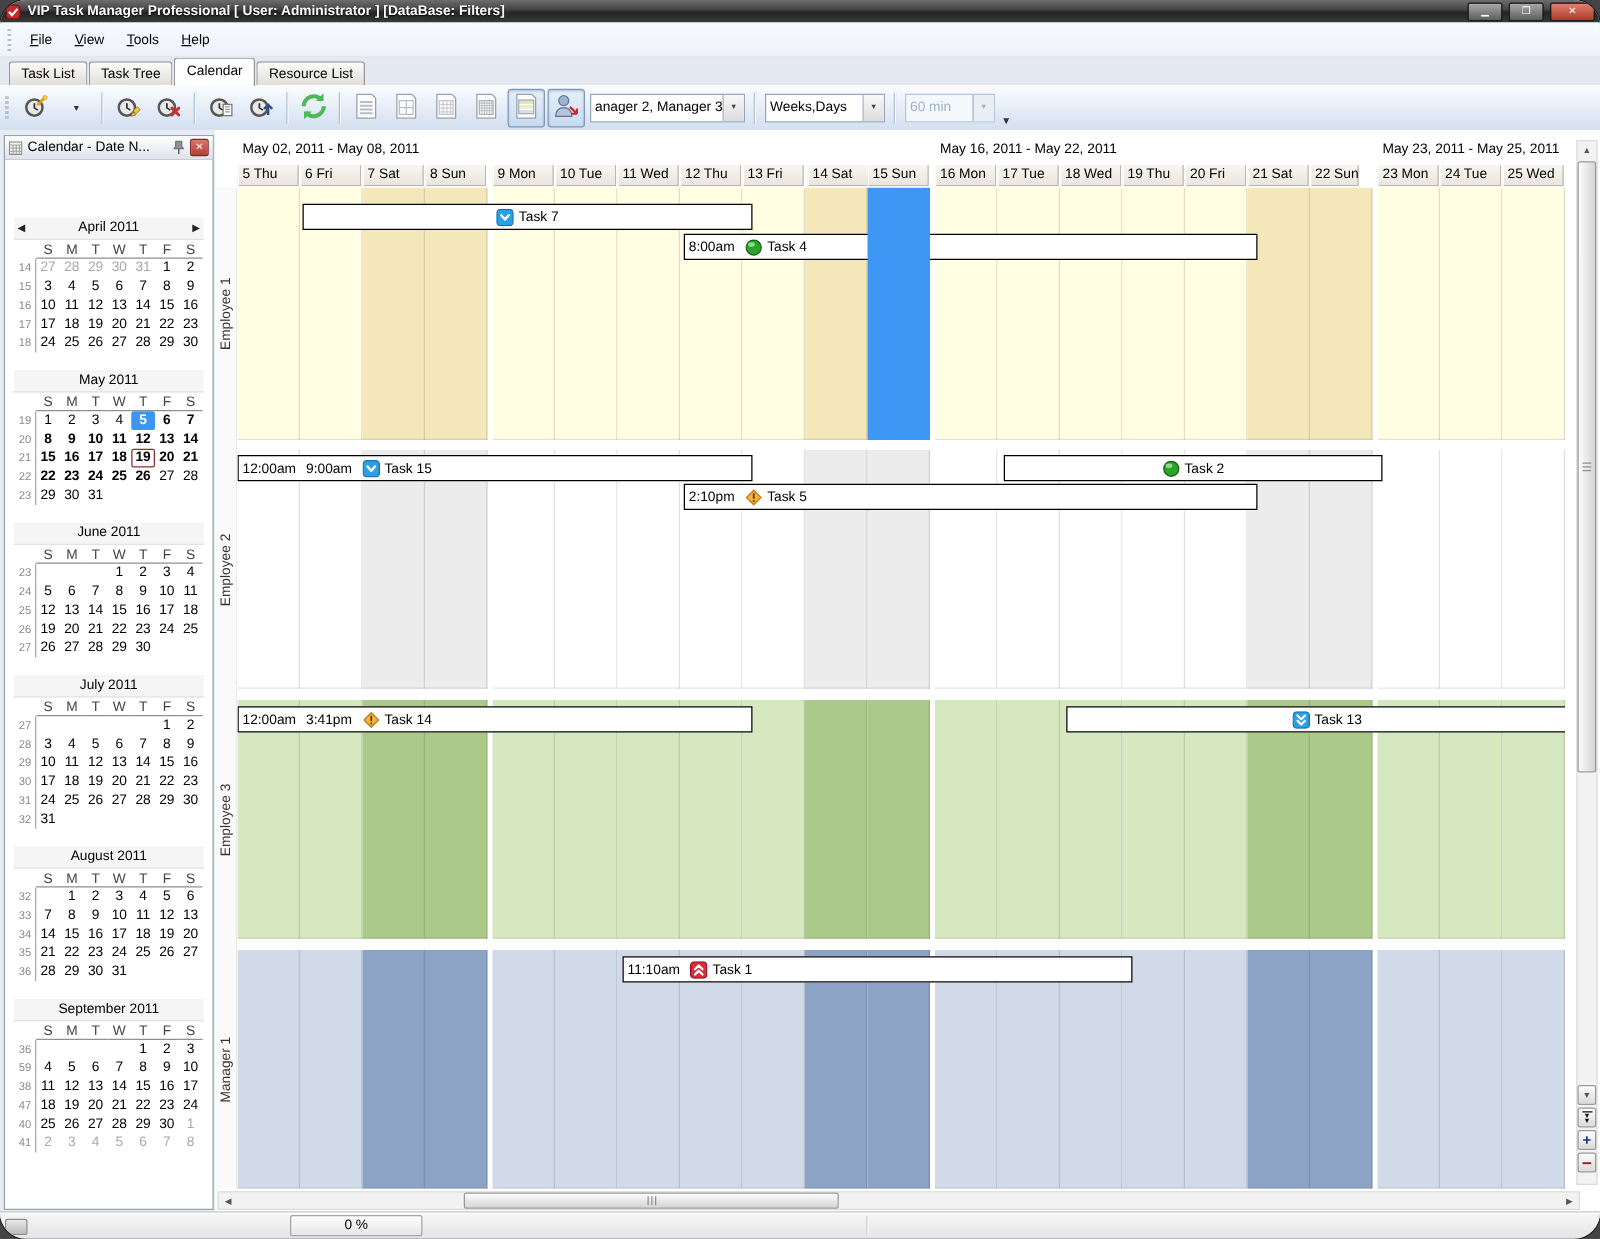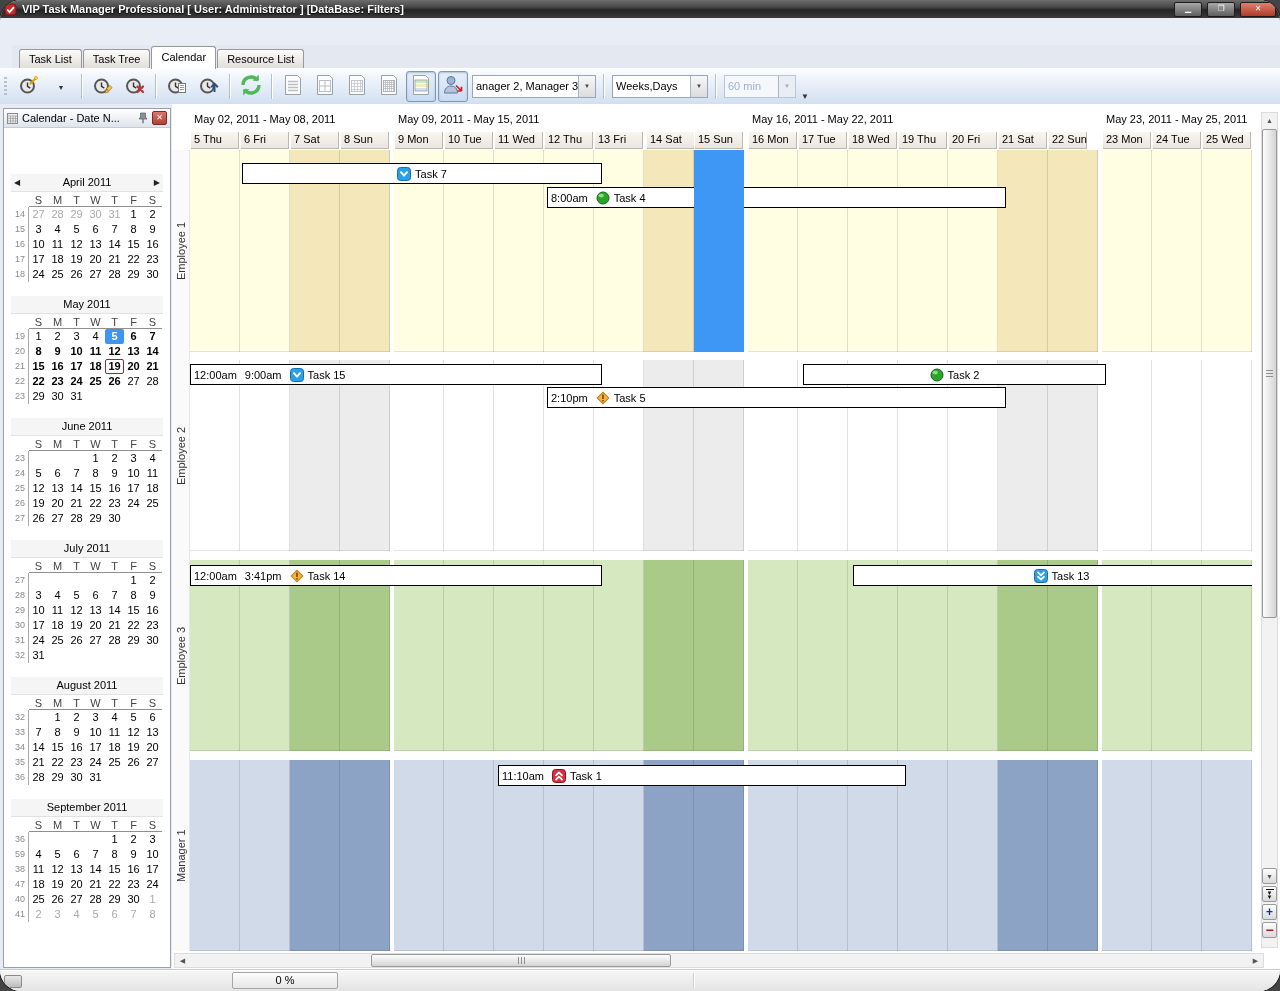--- a/index.html
+++ b/index.html
@@ -11,21 +11,21 @@
   .titlebar .title{flex:1;font-size:11px;font-weight:bold;text-shadow:0 1px 1px #000;white-space:nowrap;overflow:hidden;}
   .winbtn{width:26px;height:13px;border:1px solid #1d1d1d;border-radius:2px;display:flex;align-items:center;justify-content:center;
     font-size:8px;line-height:8px;color:#fff;background:linear-gradient(#a8a8a8,#5e5e5e);}
   .winbtn.close{background:linear-gradient(#e08070,#b03a28);width:34px;}
   
   .menubar{position:absolute;top:18px;left:0;right:0;height:27px;background:linear-gradient(#f7fafd,#eef2f8);
     border-bottom:1px solid #d7dde6;display:flex;align-items:center;padding:0 4px;}
   .grip{width:3px;height:18px;margin:0 6px 0 2px;background:repeating-linear-gradient(180deg,#b6c2d2 0 2px,transparent 2px 4px);}
   .menu-item{padding:4px 9px;border-radius:2px;}
   
-  .tabbar{position:absolute;top:45px;left:12px;right:0;height:23px;background:#E4E9F1;display:flex;align-items:flex-end;
+  .tabbar{position:absolute;top:45px;left:0;right:0;height:23px;background:#E4E9F1;display:flex;align-items:flex-end;
     padding-left:7px;border-bottom:1px solid #8f959e;}
   .tab{height:18px;line-height:18px;padding:0 9px;margin-right:1px;background:linear-gradient(#fbfbfa,#e0ded8);
     border:1px solid #98989a;border-bottom:none;border-radius:3px 3px 0 0;}
   .tab.active{height:22px;line-height:21px;background:#fff;margin-bottom:-1px;z-index:2;}
   
   .toolbar{position:absolute;top:68px;left:0;right:0;height:36px;display:flex;align-items:center;padding:0 2px;
     background:linear-gradient(180deg,#fcfdff 0%,#e4ecf7 55%,#d3dff0 100%);border-bottom:1px solid #aebdd2;}
   .tb-items{display:flex;align-items:center;}
   .tbtn{min-width:28px;height:29px;display:flex;align-items:center;justify-content:center;border:1px solid transparent;border-radius:3px;margin:0 1px;}
   .tbtn.pressed{border:1px solid #7e98b8;background:linear-gradient(#e7f0fb,#c9dbf0);box-shadow:inset 0 1px 2px rgba(70,100,140,.35);}
@@ -115,20 +115,29 @@
     <svg width="13" height="13" viewBox="0 0 13 13">
         <rect x="1" y="1" width="11" height="11" rx="3" fill="#c22a2a" stroke="#7d1414"></rect>
         <path d="M3.2 6.5l2.4 2.6 4.4-5" fill="none" stroke="#fff" stroke-width="1.8"></path>
       </svg>
     <span class="title">VIP Task Manager Professional [ User: Administrator ] [DataBase: Filters]</span>
     <span class="winbtn">▁</span>
     <span class="winbtn">❐</span>
     <span class="winbtn close">✕</span>
   </div>
 
+  <div class="menubar">
+    <span class="grip"></span>
+    <span style="display:flex">
+        <span class="menu-item"><u>F</u>ile</span>
+        <span class="menu-item"><u>V</u>iew</span>
+        <span class="menu-item"><u>T</u>ools</span>
+        <span class="menu-item"><u>H</u>elp</span>
+      </span>
+  </div>
 
   <div class="tabbar">
       <span class="tab">Task List</span>
       <span class="tab">Task Tree</span>
       <span class="tab active">Calendar</span>
       <span class="tab">Resource List</span>
     </div>
 
   <div class="toolbar">
     <span class="grip"></span>
@@ -661,21 +670,20 @@
               <span class="mc-d dim">7</span>
               <span class="mc-d dim">8</span>
             </div>
           </div>
         </div>
     </div>
 
     <div class="calarea">
       <div class="hdrlayer" style="width: 1062px;">
           <div class="wkcell" style="left: 0px; width: 199px;">May 02, 2011 - May 08, 2011</div>
-          <div class="wkcell" style="left: 204px; width: 349px;">May 09, 2011 - May 15, 2011</div>
           <div class="wkcell" style="left: 558px; width: 349px;">May 16, 2011 - May 22, 2011</div>
           <div class="wkcell" style="left: 912px; width: 149px;">May 23, 2011 - May 25, 2011</div>
         </div>
       <div class="hdrlayer" style="width: 1062px;">
           <div class="dhcell" style="left: 0px; width: 49px;">5 Thu</div>
           <div class="dhcell" style="left: 50px; width: 49px;">6 Fri</div>
           <div class="dhcell" style="left: 100px; width: 49px;">7 Sat</div>
           <div class="dhcell" style="left: 150px; width: 49px;">8 Sun</div>
           <div class="dhcell" style="left: 204px; width: 49px;">9 Mon</div>
           <div class="dhcell" style="left: 254px; width: 49px;">10 Tue</div>

